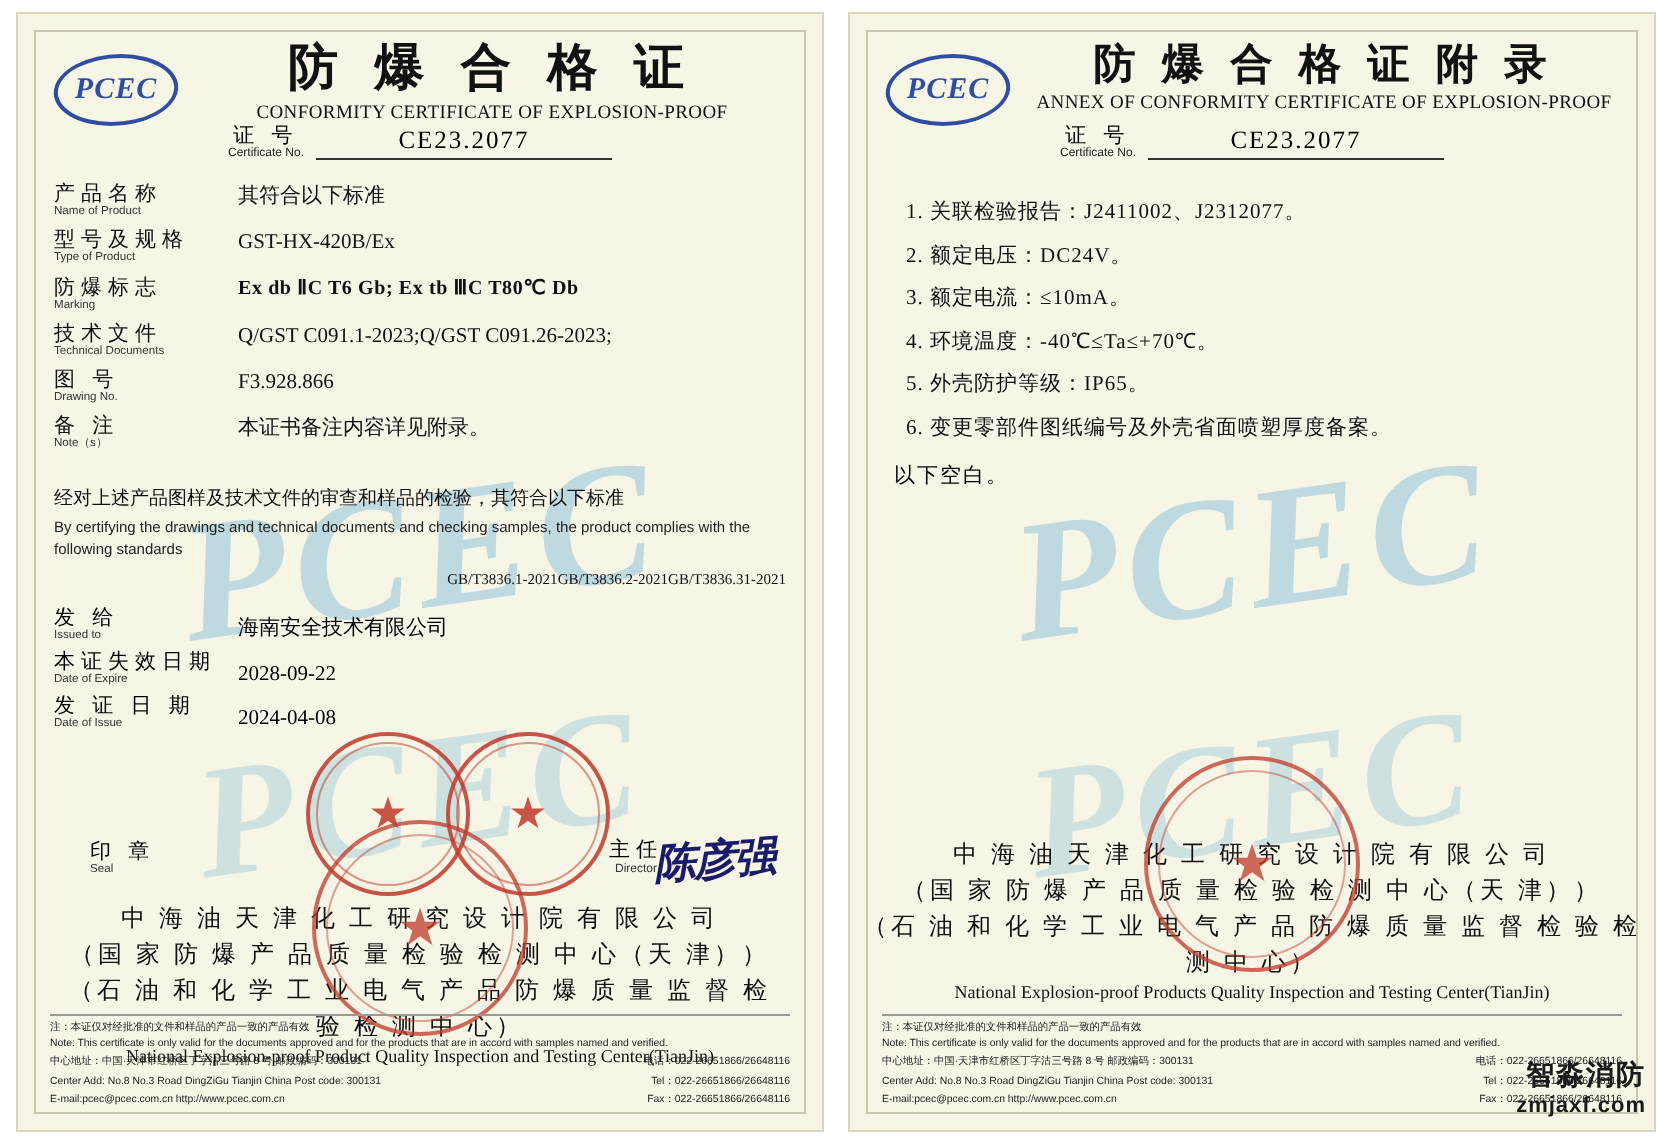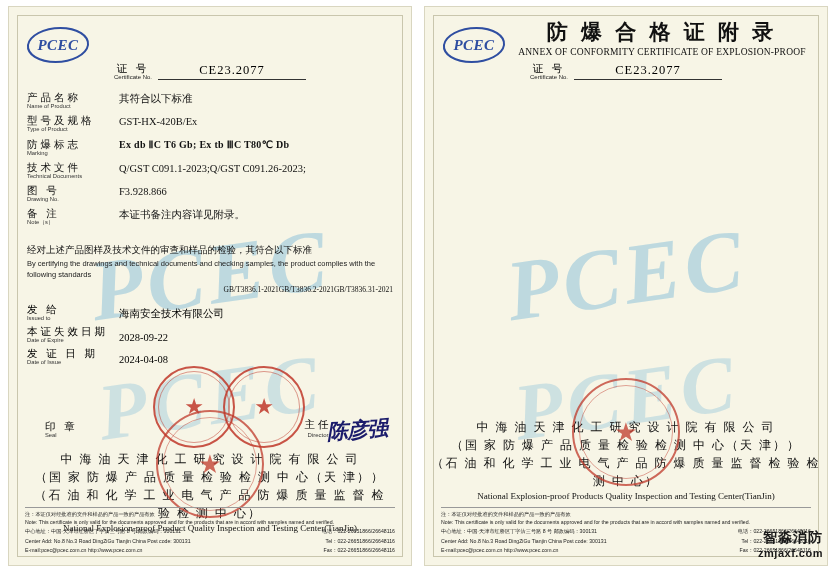--- a/index.html
+++ b/index.html
@@ -194,20 +194,24 @@
     <div class="wm">PCEC</div>
     <div class="wm wm2">PCEC</div>
 
     <div class="content">
 
       <div class="hdr">
         <div class="logo">
           <div class="ell"></div>
           <div class="txt">PCEC</div>
         </div>
+        <div class="titles">
+          <div class="t-cn">防 爆 合 格 证</div>
+          <div class="t-en">CONFORMITY CERTIFICATE OF EXPLOSION-PROOF</div>
+        </div>
       </div>
 
       <div class="certno">
         <div class="lbl">
           <div class="c">证 号</div>
           <div class="e">Certificate No.</div>
         </div>
         <div class="val">CE23.2077</div>
       </div>
 
@@ -361,20 +365,31 @@
       </div>
 
       <div class="certno">
         <div class="lbl">
           <div class="c">证 号</div>
           <div class="e">Certificate No.</div>
         </div>
         <div class="val">CE23.2077</div>
       </div>
 
+      <div class="alist">
+        <ol>
+          <li>关联检验报告：J2411002、J2312077。</li>
+          <li>额定电压：DC24V。</li>
+          <li>额定电流：≤10mA。</li>
+          <li>环境温度：-40℃≤Ta≤+70℃。</li>
+          <li>外壳防护等级：IP65。</li>
+          <li>变更零部件图纸编号及外壳省面喷塑厚度备案。</li>
+        </ol>
+        <div class="aend">以下空白。</div>
+      </div>
     </div>
 
     <div class="org" style="position:absolute;left:0;right:0;bottom:64px;">
       <div class="org-stamp">
         <div class="ring2"></div>
           <div class="star">★</div>
       </div>
       <div class="l">中 海 油 天 津 化 工 研 究 设 计 院 有 限 公 司</div>
       <div class="l">（国 家 防 爆 产 品 质 量 检 验 检 测 中 心（天 津））</div>
       <div class="l">（石 油 和 化 学 工 业 电 气 产 品 防 爆 质 量 监 督 检 验 检 测 中 心）</div>

